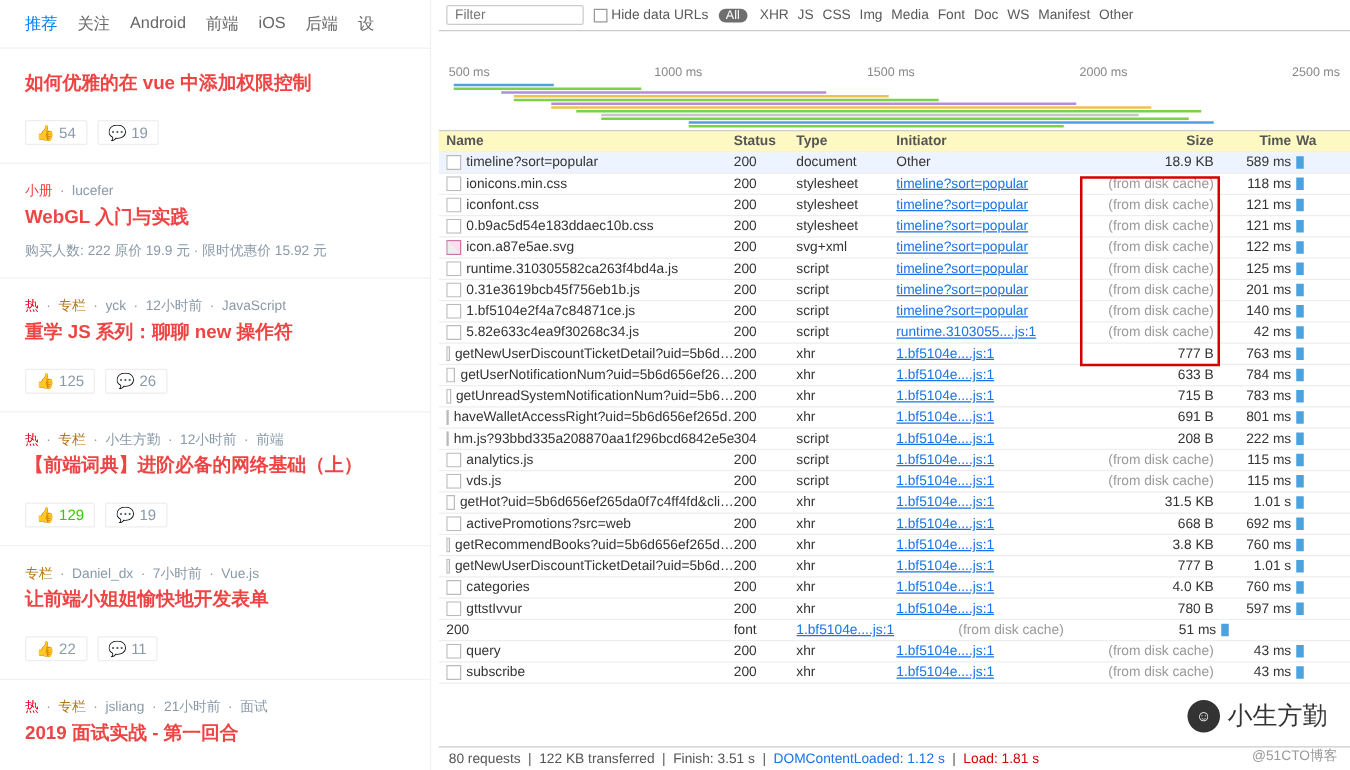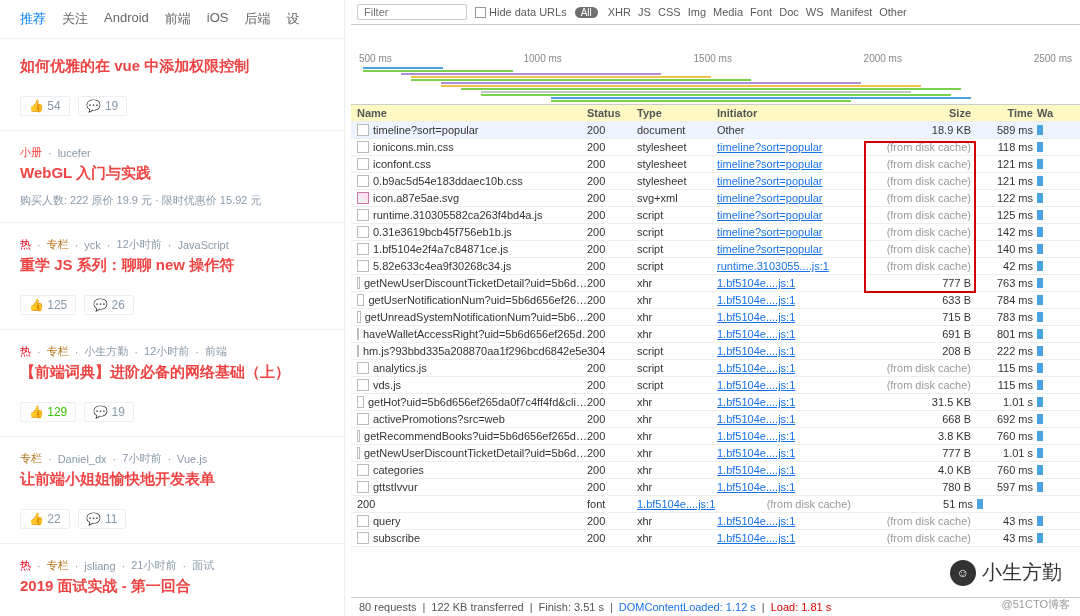--- a/index.html
+++ b/index.html
@@ -218,21 +218,21 @@
           <div class="wf">
             <span></span>
           </div>
         </div>
         <div class="net-row">
           <div class="fname"><span class="ficon "></span>0.31e3619bcb45f756eb1b.js</div>
           <div>200</div>
           <div>script</div>
           <div style="overflow:hidden"><span class="initiator">timeline?sort=popular</span></div>
           <div class="size"><span class="cache">(from disk cache)</span></div>
-          <div class="time">142 ms</div>
+          <div class="time">201 ms</div>
           <div class="wf">
             <span></span>
           </div>
         </div>
         <div class="net-row">
           <div class="fname"><span class="ficon "></span>1.bf5104e2f4a7c84871ce.js</div>
           <div>200</div>
           <div>script</div>
           <div style="overflow:hidden"><span class="initiator">timeline?sort=popular</span></div>
           <div class="size"><span class="cache">(from disk cache)</span></div>

